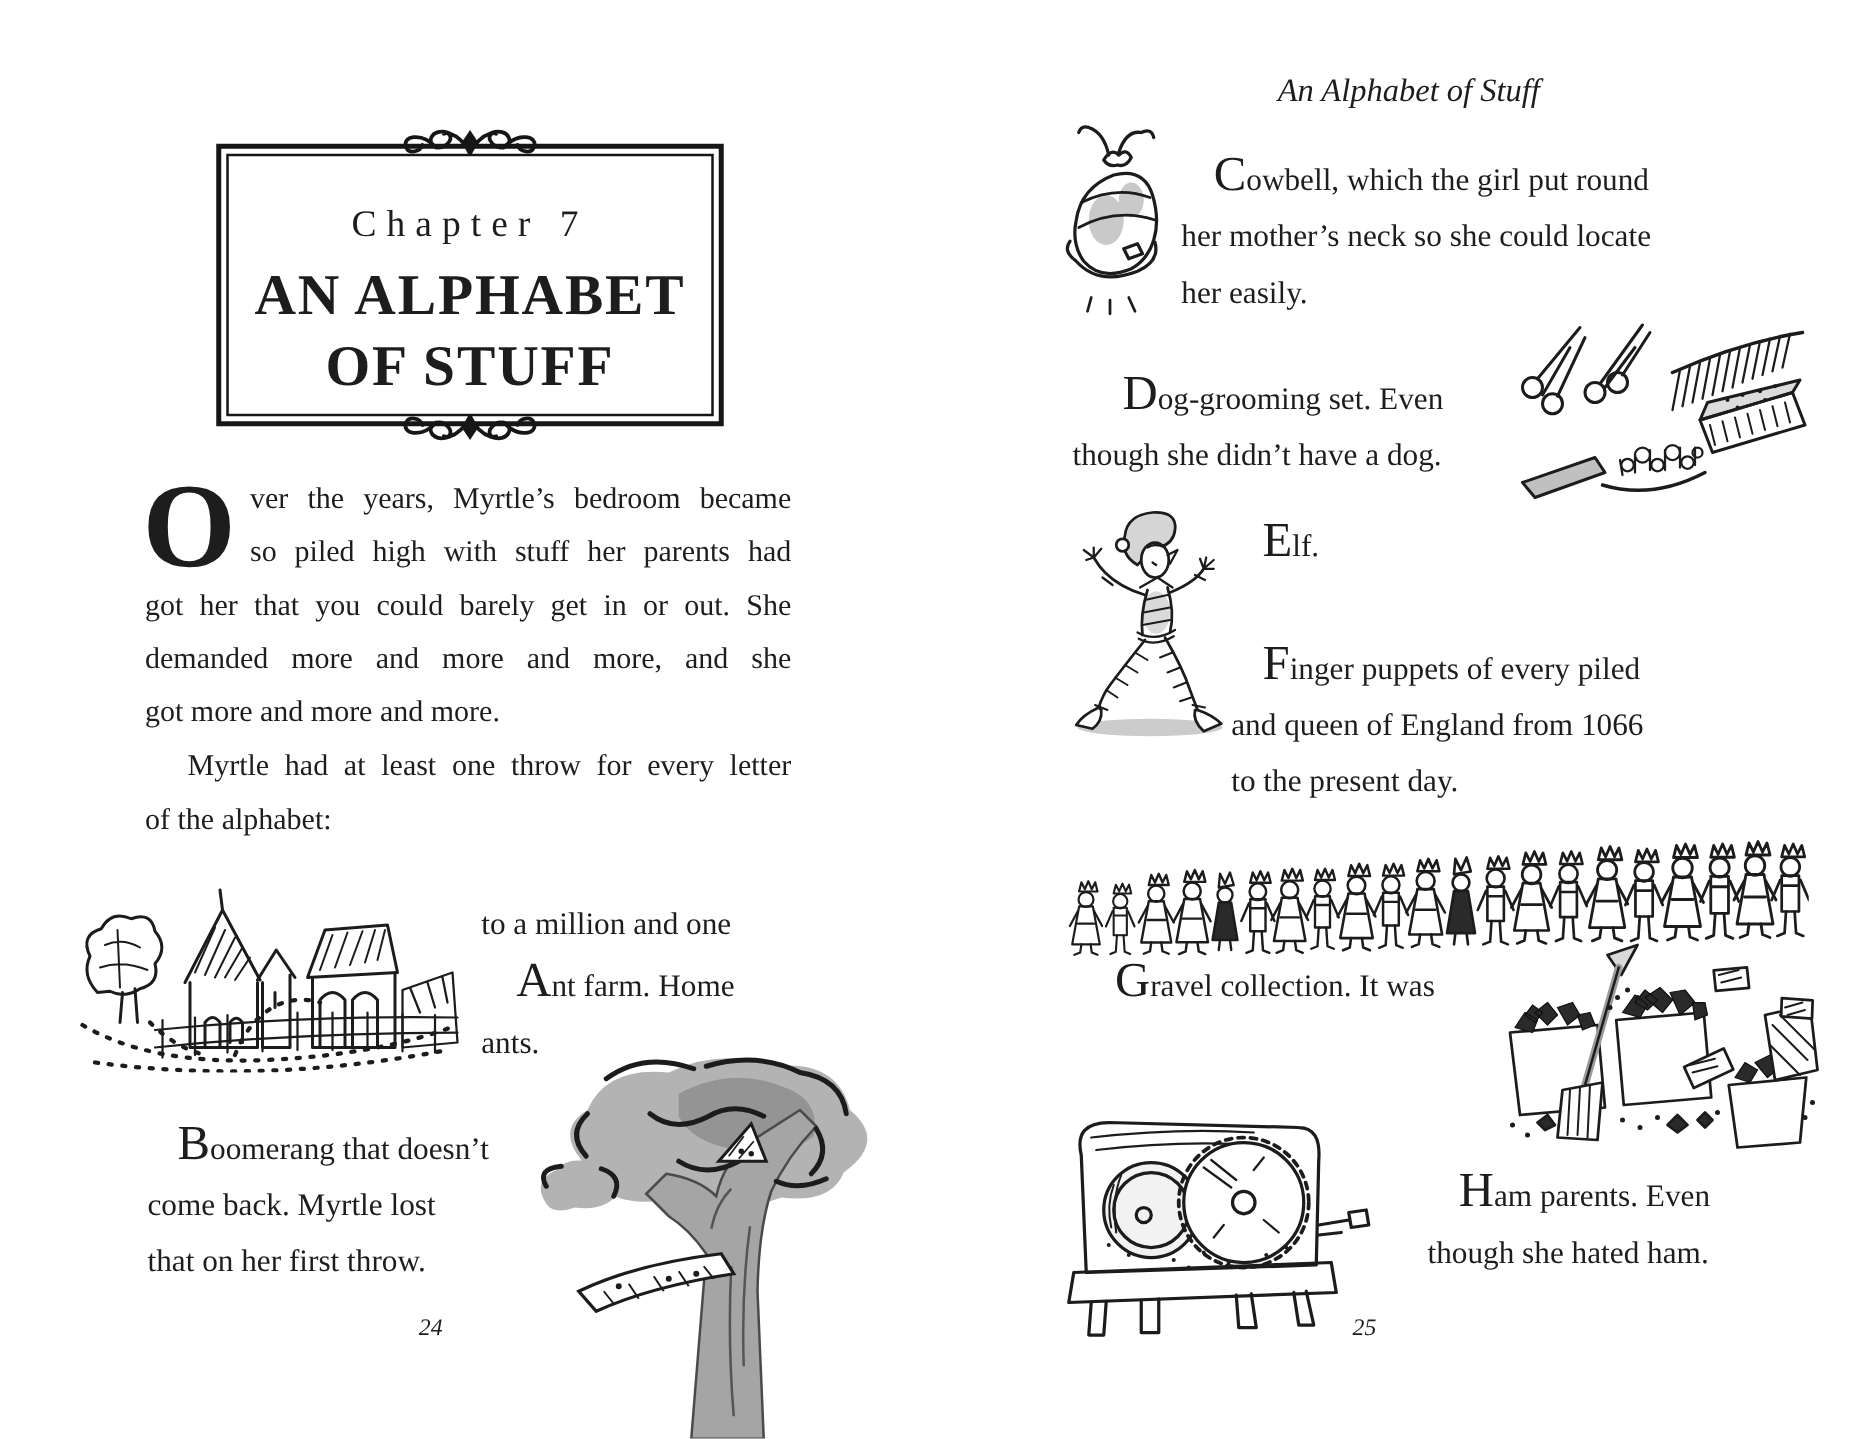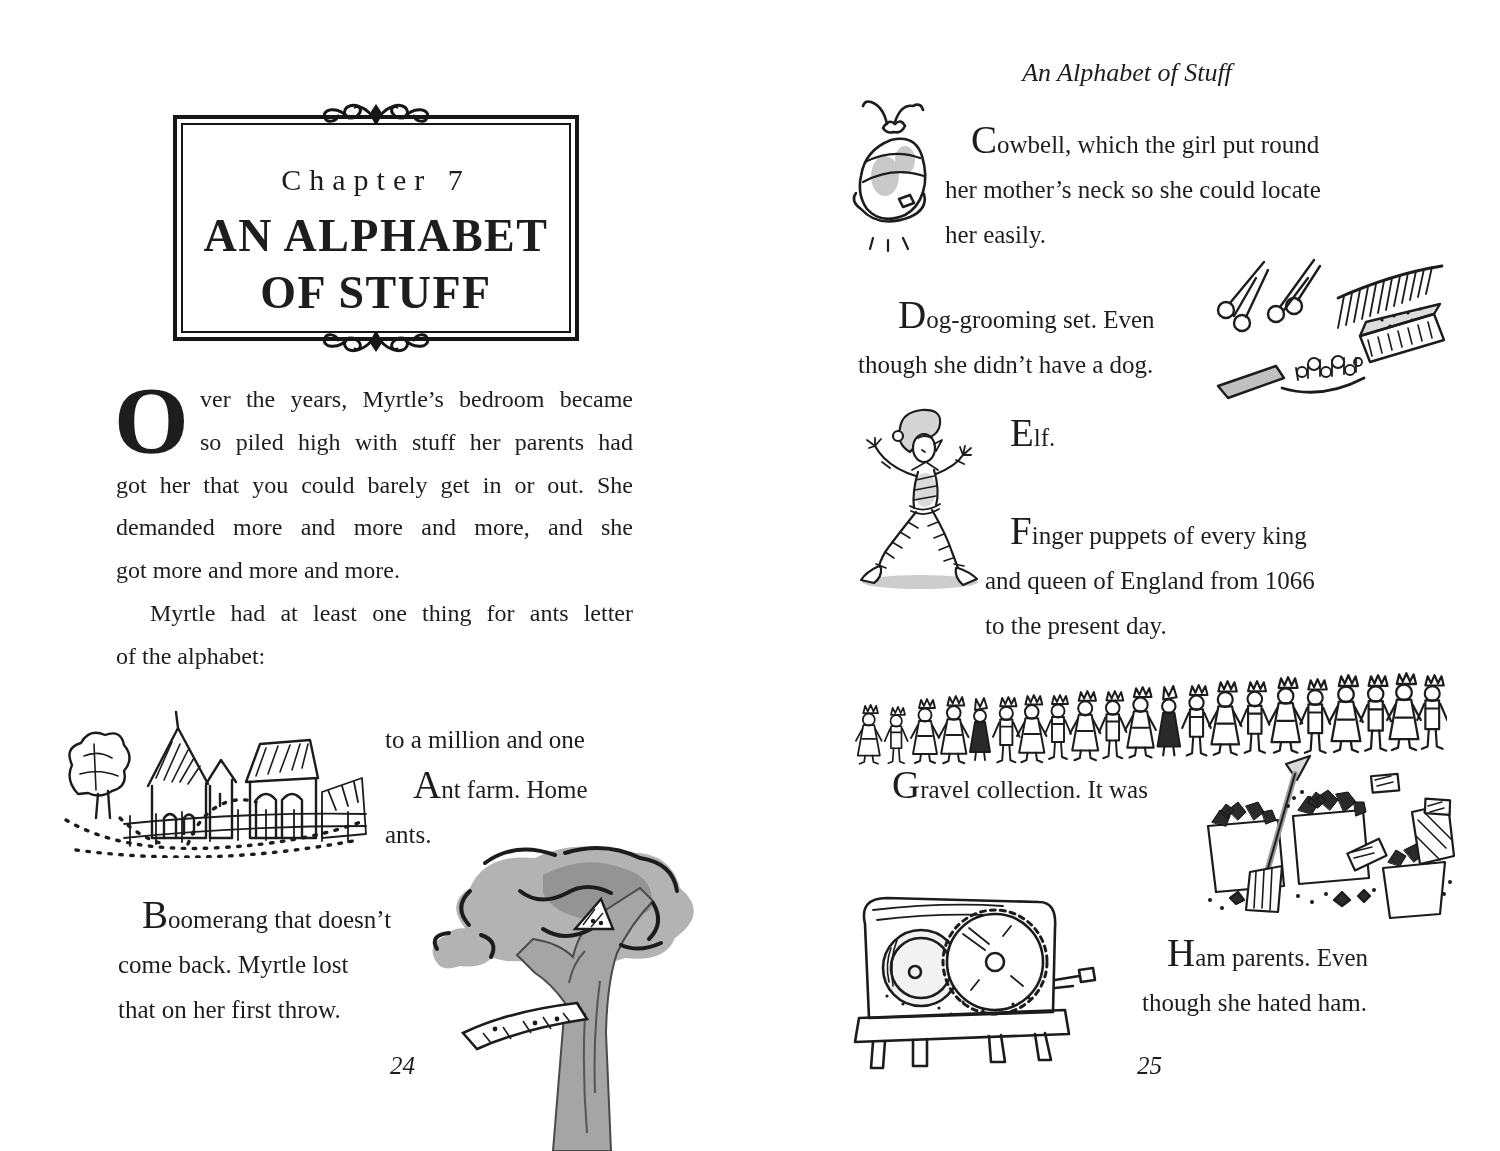--- a/index.html
+++ b/index.html
@@ -36,21 +36,21 @@
   #dog-text .fl{padding-left:40px;}
   #elf-text{left:1010px;top:410px;width:120px;}
   #finger-text{left:985px;top:508px;width:400px;}
   #finger-text .fl{padding-left:25px;}
   #gravel-text{left:853px;top:762px;width:330px;}
   #gravel-text .fl{padding-left:39px;}
   #ham-text{left:1142px;top:930px;width:280px;}
   #ham-text .fl{padding-left:25px;}
   
   #running-head{left:977px;top:58px;width:300px;text-align:center;font-style:italic;font-size:26px;}
-  .pagenum{width:80px;text-align:right;font-style:italic;font-size:25px;}
+  .pagenum{width:80px;text-align:left;font-style:italic;font-size:19px;}
   #pagenum-left{left:335px;top:1052px;}
   #pagenum-right{left:1082px;top:1052px;}
   
   #ill-antfarm{left:60px;top:698px;}
   #ill-tree{left:425px;top:833px;}
   #ill-bell{left:843px;top:96px;}
   #ill-grooming{left:1212px;top:256px;}
   #ill-elf{left:848px;top:400px;}
   #ill-kings{left:853px;top:624px;}
   #ill-gravel{left:1198px;top:750px;}
@@ -83,21 +83,21 @@
     </svg>
   </div>
 
   <div id="body-text" class="abs">
     <span class="dropcap">O</span>
     <div class="bl j dc-offset">ver the years, Myrtle’s bedroom became</div>
     <div class="bl j dc-offset">so piled high with stuff her parents had</div>
     <div class="bl j">got her that you could barely get in or out. She</div>
     <div class="bl j">demanded more and more and more, and she</div>
     <div class="bl">got more and more and more.</div>
-    <div class="bl j ind">Myrtle had at least one thing for ants letter</div>
+    <div class="bl j ind">Myrtle had at least one throw for every letter</div>
     <div class="bl">of the alphabet:</div>
   </div>
 
   <svg id="ill-antfarm" class="abs" width="312" height="160" viewBox="0 0 312 160" fill="none" stroke="#1c1c1c" stroke-width="2.4" stroke-linecap="round" stroke-linejoin="round">
     <path d="M18,96 Q5,82 12,67 Q4,50 21,45 Q29,30 45,37 Q61,31 64,47 Q75,60 64,73 Q68,89 52,93 Q40,101 28,95 Z"></path>
     <path d="M24,58 Q38,52 52,60 M20,76 Q38,70 58,78 M34,46 L36,92" stroke-width="1.6"></path>
     <path d="M38,96 L36,120 M48,93 L50,120"></path>
     <path d="M118,30 L88,88 M118,30 L148,86 M118,30 L116,14"></path>
     <path d="M96,80 L112,44 M104,82 L120,46 M112,84 L128,52 M120,84 L134,60 M128,86 L140,68" stroke-width="1.6"></path>
     <path d="M92,88 L92,140 L146,140 L146,88"></path>
@@ -251,21 +251,21 @@
     <path d="M31,166 Q18,172 13,180 L26,183 Q34,177 33,168 Z" fill="#ffffff"></path>
     <path d="M110,168 Q122,172 129,179 L115,185 Q106,177 108,168 Z" fill="#ffffff"></path>
     <path d="M28,164 l10,4 M106,164 l10,2" stroke-width="1.6"></path>
   </svg>
 
   <div id="elf-text" class="abs item">
     <div class="bl"><span class="init">E</span><span>lf.</span></div>
   </div>
 
   <div id="finger-text" class="abs item">
-    <div class="bl fl"><span class="init">F</span><span>inger puppets of every king</span></div>
+    <div class="bl fl"><span class="init">F</span><span>inger puppets of every piled</span></div>
     <div class="bl">and queen of England from 1066</div>
     <div class="bl">to the present day.</div>
   </div>
 
   <svg id="ill-kings" class="abs" width="594" height="152" viewBox="0 0 594 152" fill="none" stroke="#1c1c1c" stroke-width="1.9" stroke-linecap="round" stroke-linejoin="round">
     <defs>
       <g id="k1">
         <path d="M9,10 l2,-8 3,6 3,-7 3,7 3,-6 2,8 Z"></path>
         <circle cx="15" cy="17" r="6.5"></circle>
         <path d="M9,23 L3,56 L27,56 L21,23 Z"></path>

